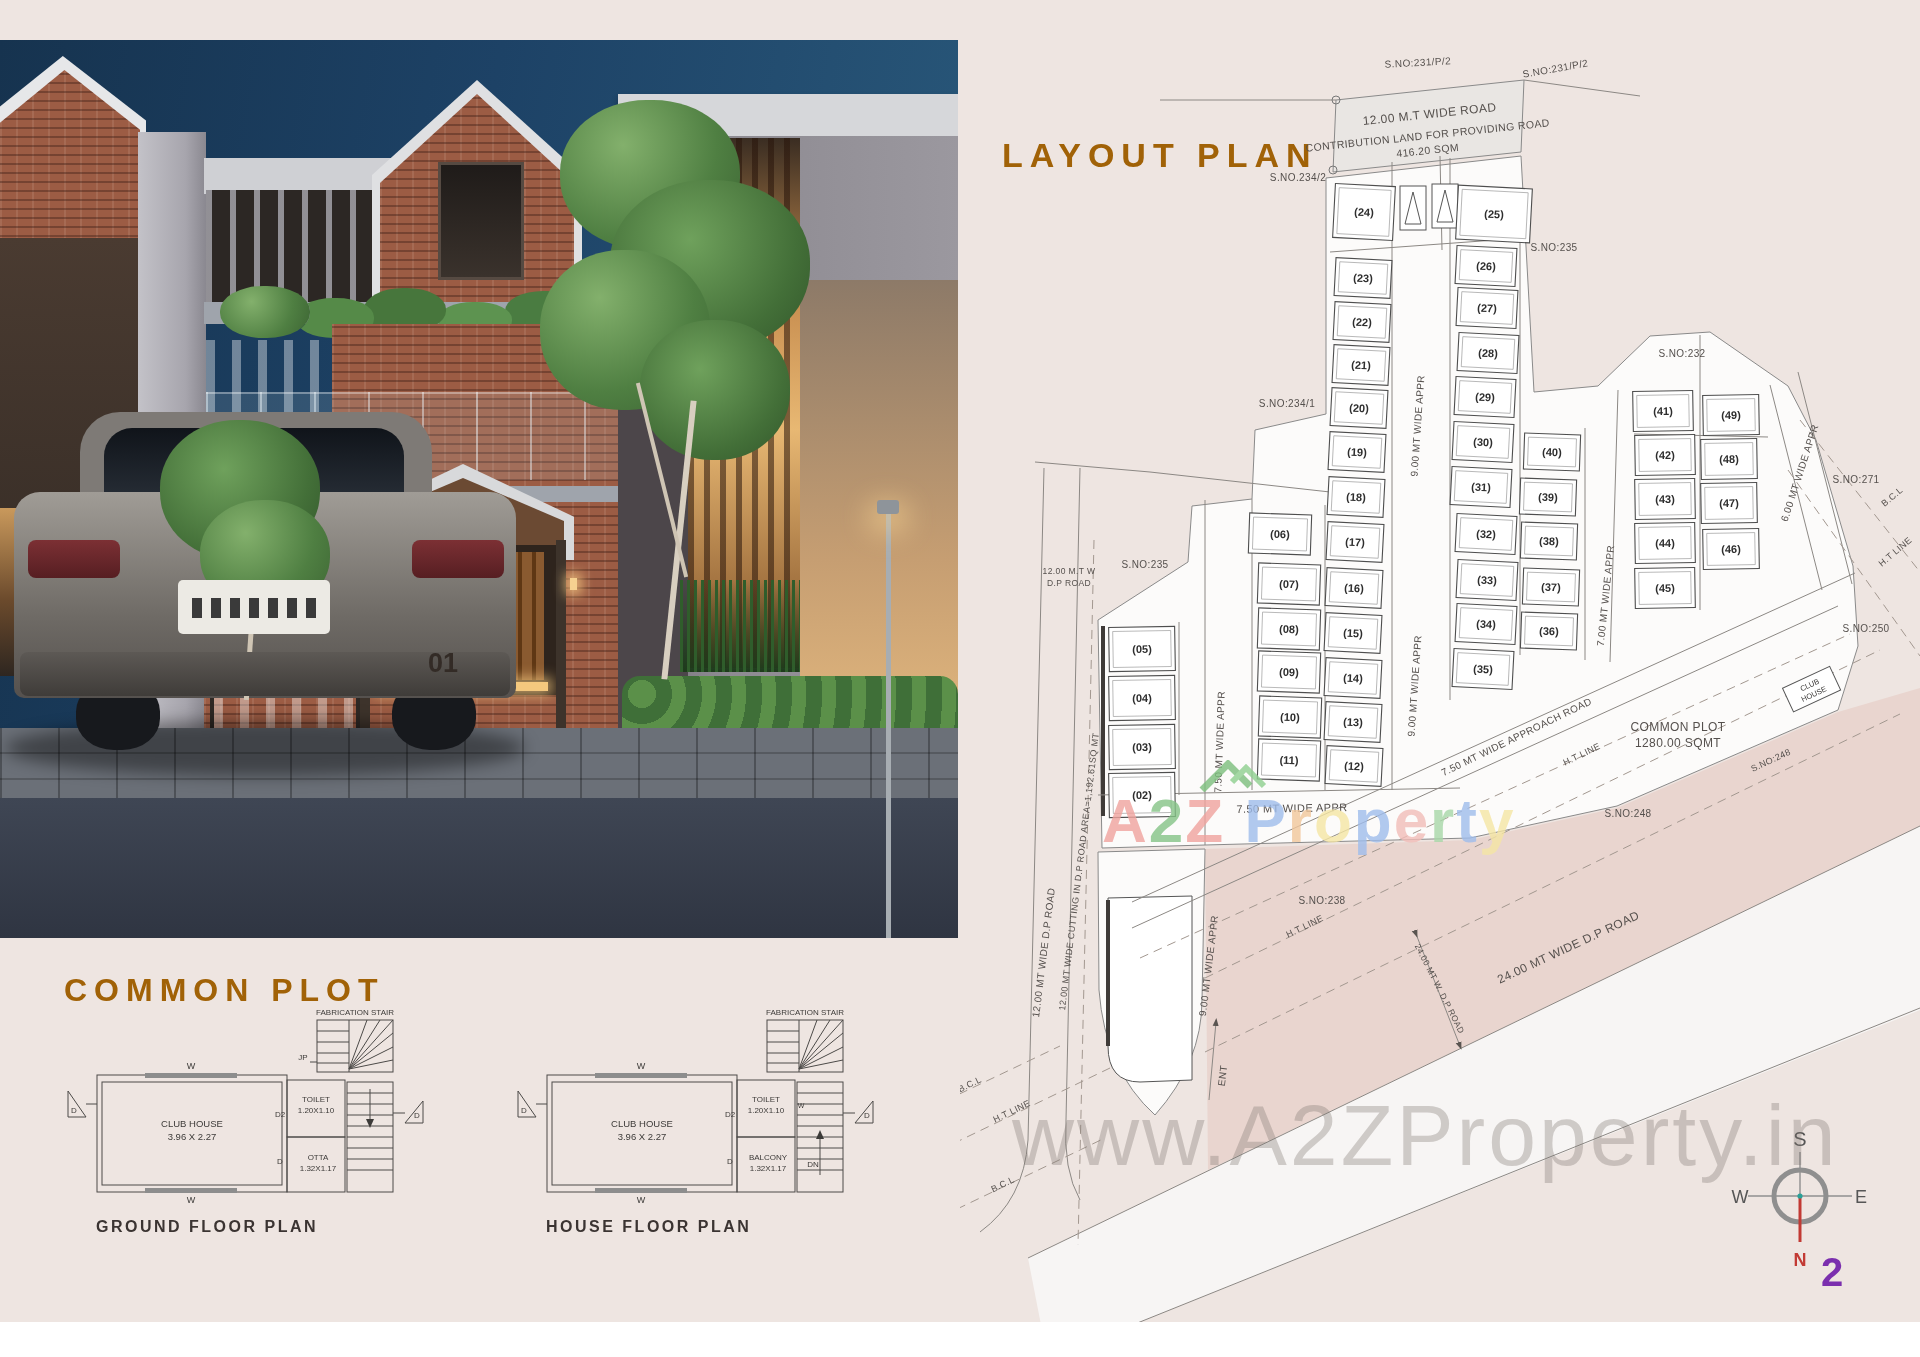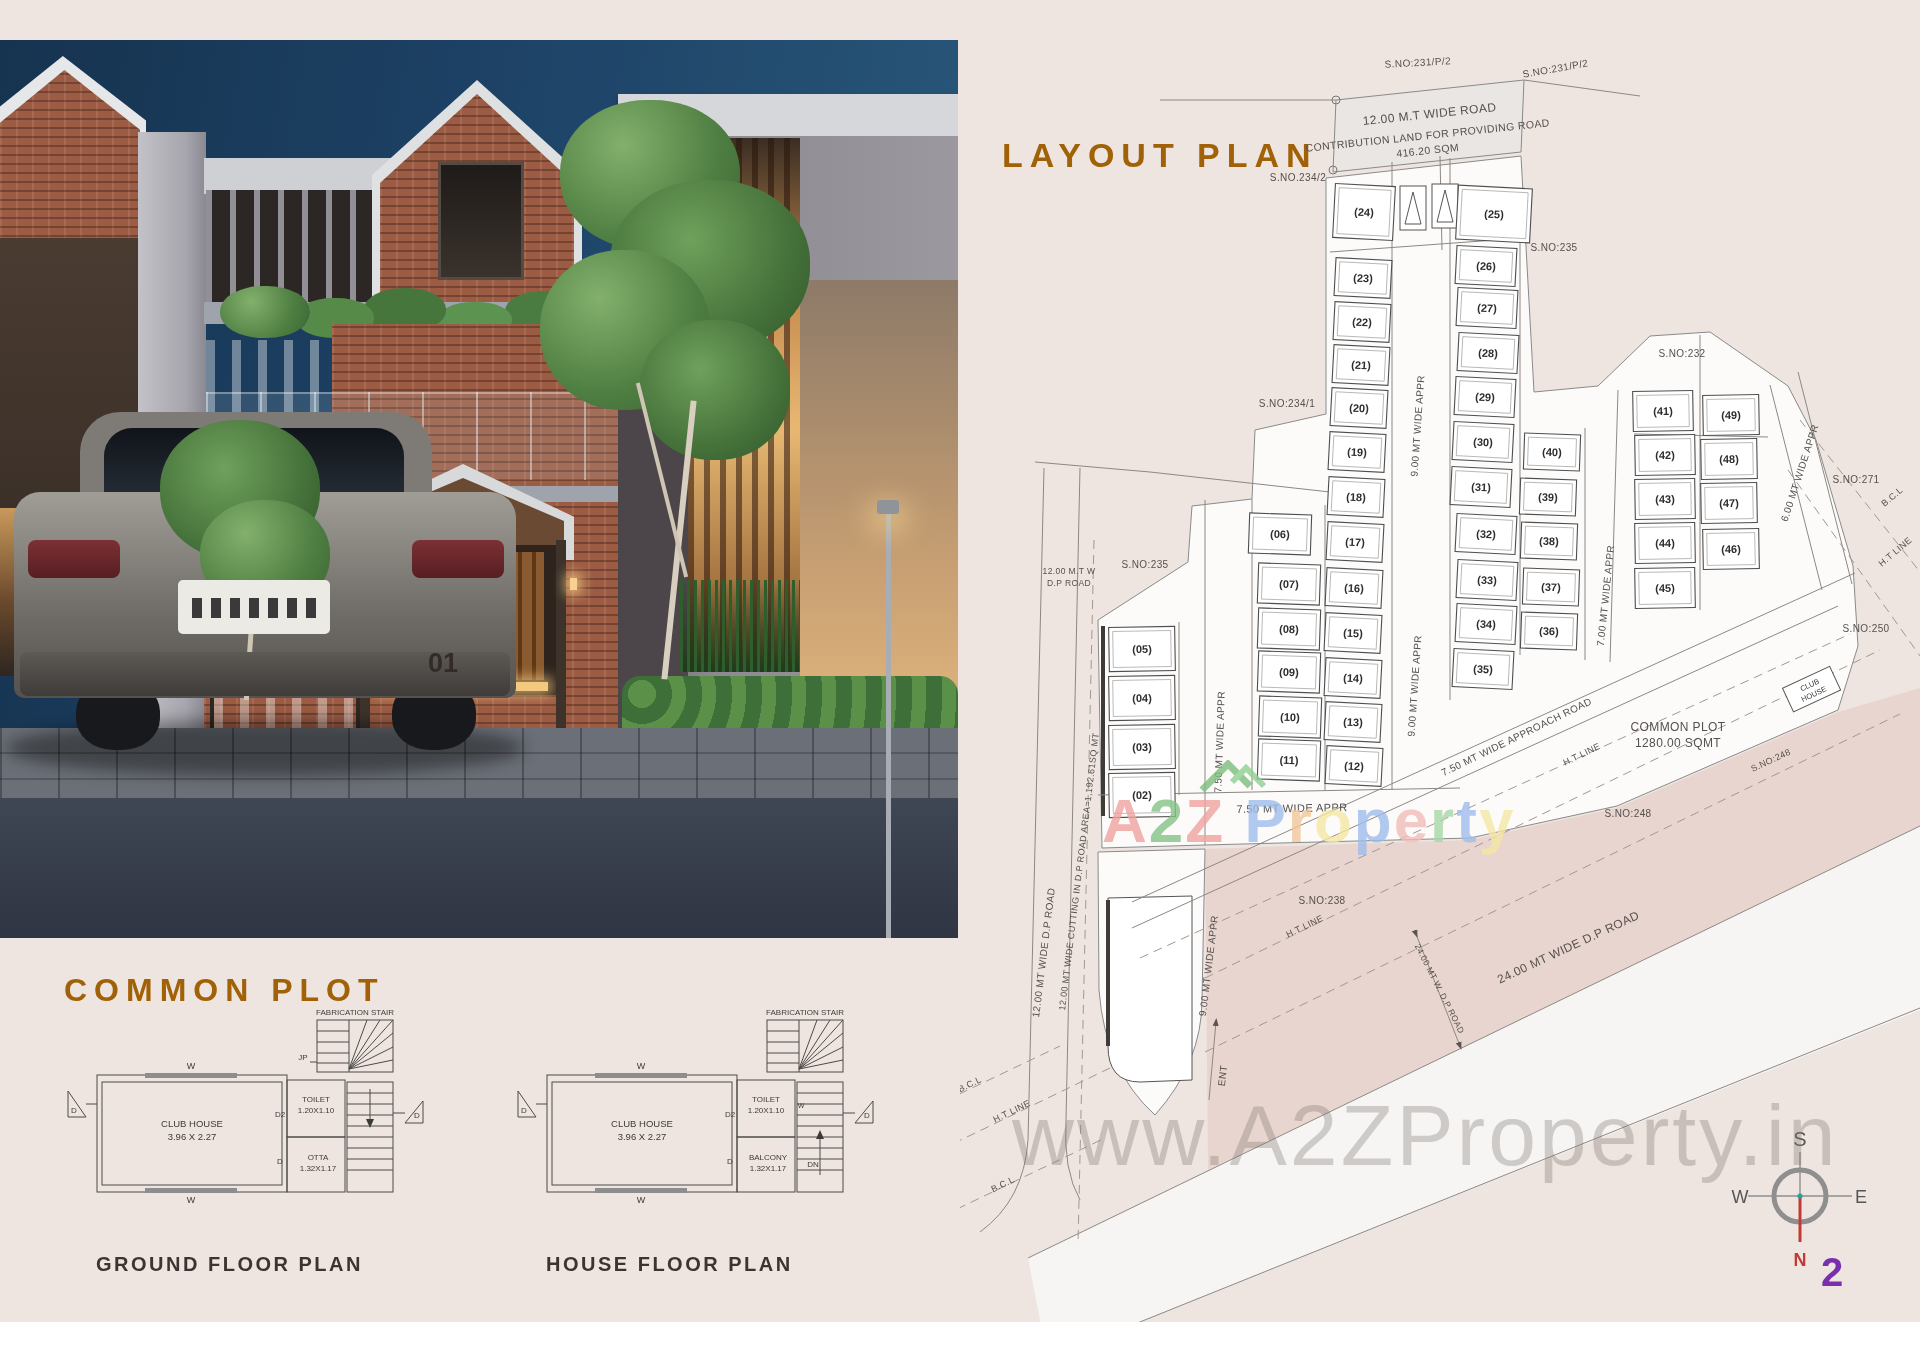--- a/index.html
+++ b/index.html
@@ -2,21 +2,21 @@
 <html><head>
 <meta charset="utf-8">
 <style>
   html,body{margin:0;padding:0;background:#ffffff;}
   .stage{position:relative;width:1920px;height:1357px;background:#eee5e1;overflow:hidden;
          font-family:"Liberation Sans",sans-serif;}
   .abs{position:absolute;}
 
   
   .big-title{position:absolute;color:#a16207;font-weight:700;letter-spacing:7px;font-size:34px;margin-top:16px;}
-  .caption{position:absolute;color:#3b3432;font-weight:700;letter-spacing:2.5px;font-size:20px;margin-top:35px;}
+  .caption{position:absolute;color:#3b3432;font-weight:700;letter-spacing:2.5px;font-size:16px;}
 
   
   .photo{position:absolute;left:0;top:40px;width:958px;height:898px;overflow:hidden;background:#1d3d63;}
   .photo .brick{background:#9c5c44;
      background-image:repeating-linear-gradient(0deg,rgba(46,20,14,.35) 0 2px,rgba(0,0,0,0) 2px 9px),
                       repeating-linear-gradient(90deg,rgba(255,235,220,.10) 0 2px,rgba(0,0,0,0) 2px 16px);}
   .warm{background:linear-gradient(180deg,#f7dda6 0%,#e9b671 35%,#c98a4e 70%,#7a4a26 100%);
      background-blend-mode:normal;}
   .curtains{background-image:repeating-linear-gradient(90deg,rgba(255,255,255,.38) 0 9px,rgba(255,255,255,0) 9px 26px);}
   .blob{position:absolute;border-radius:48%;}

